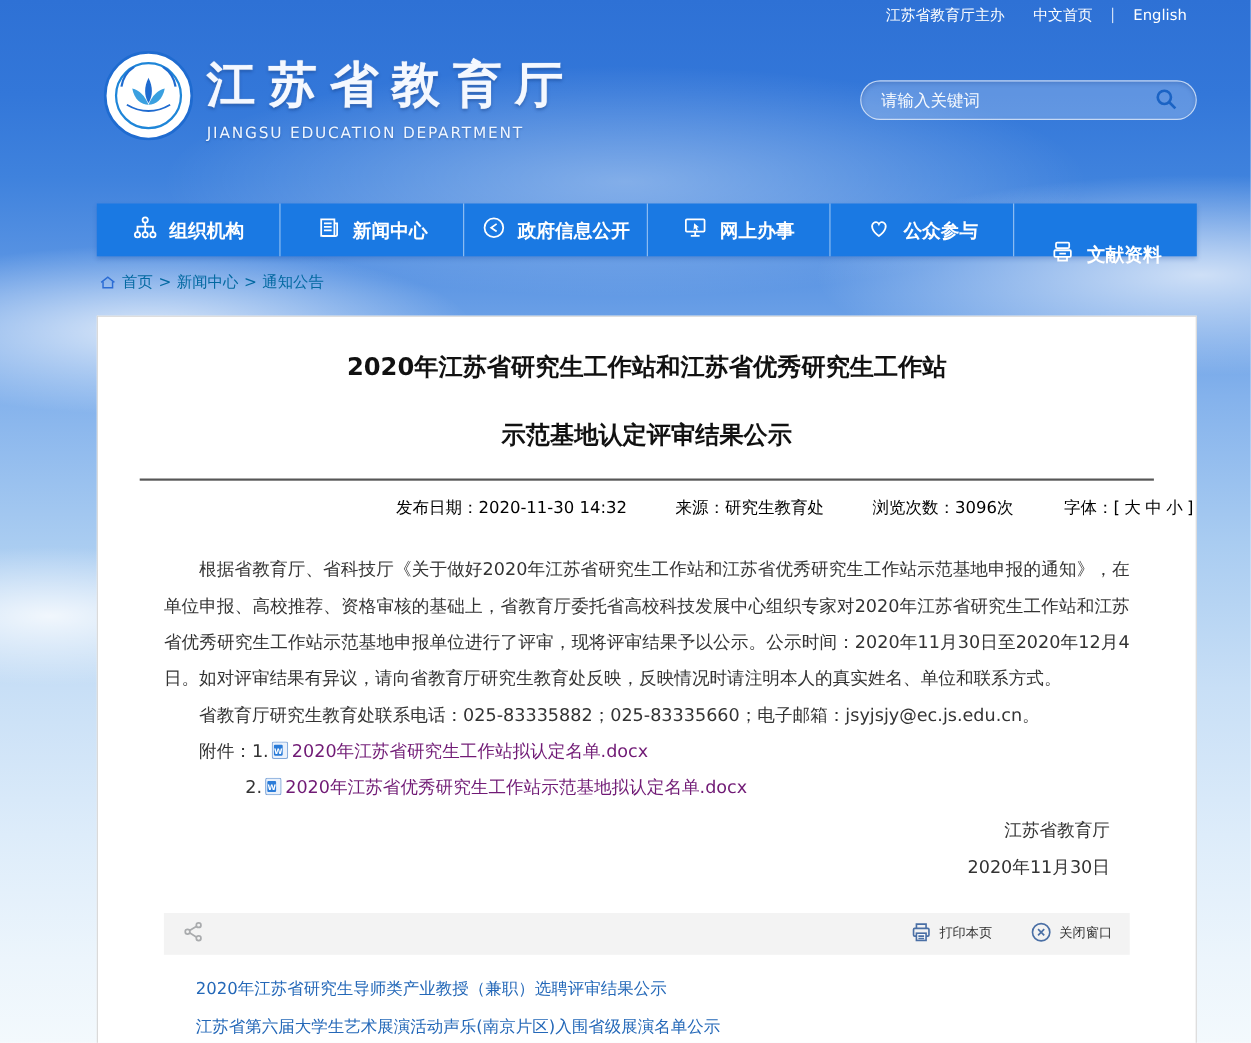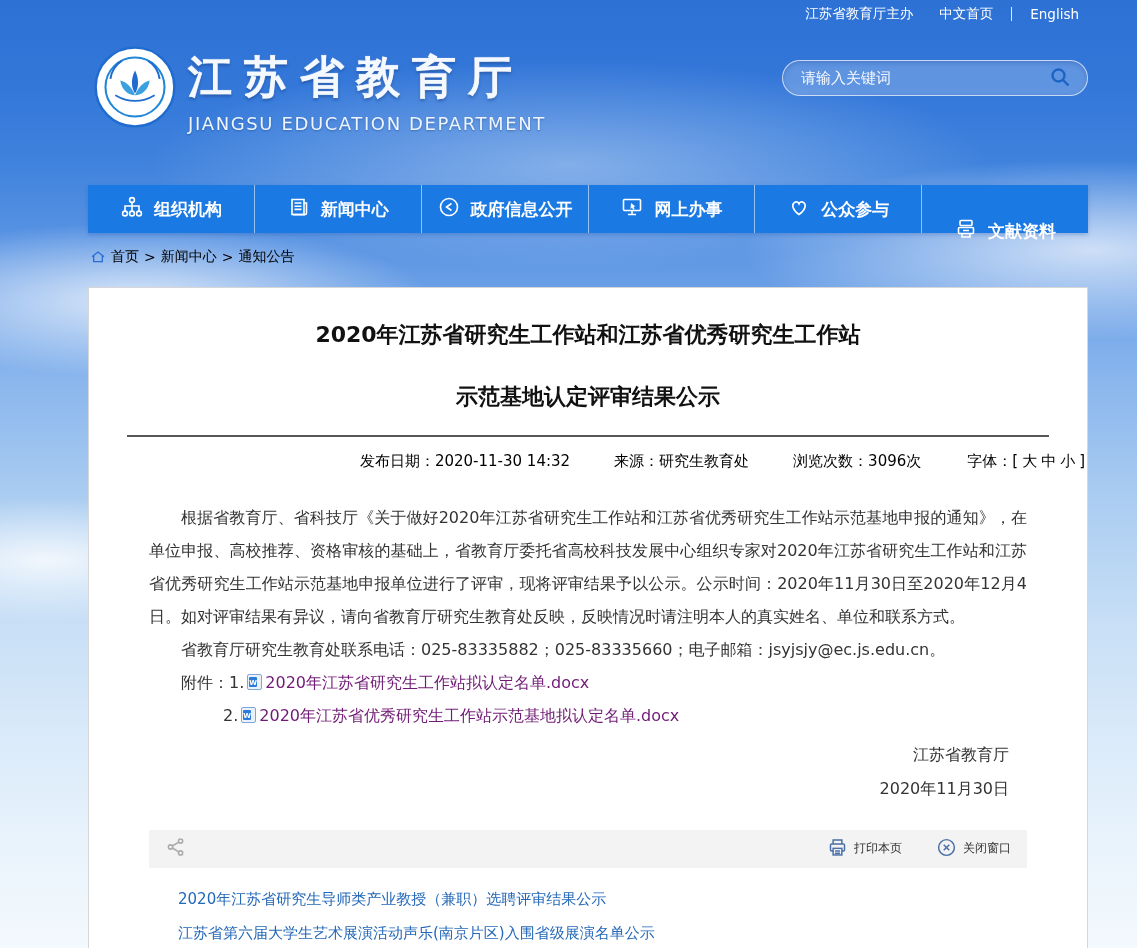--- a/index.html
+++ b/index.html
@@ -21,23 +21,23 @@
             padding-right:58px; gap:26px; color:#fff; font-size:13.5px; }
   .topbar a { color:#fff; text-decoration:none; cursor:pointer; }
   .topbar .vline { width:1px; height:14px; background:rgba(255,255,255,.85); margin:0 -8px; }
 
   
   .banner { position:absolute; top:40px; left:88px; width:1000px; height:110px; }
   .logo { position:absolute; left:6px; top:6px; width:82px; height:82px; }
   .brand { position:absolute; left:100px; top:8px; }
   .brand-cn { font-size:44px; font-weight:bold; letter-spacing:12px; color:#f4f8ff;
               text-shadow:0 2px 3px rgba(10,50,120,.45), 0 0 1px #fff; white-space:nowrap; }
-  .brand-en { margin-top:6px; font-size:18px; letter-spacing:1.6px; color:#eef5ff;
+  .brand-en { margin-top:6px; font-size:14px; letter-spacing:1.6px; color:#eef5ff;
               text-shadow:0 1px 2px rgba(10,50,120,.4); }
-  .search { position:absolute; right:0; top:20px; width:306px; height:36px;
+  .search { position:absolute; right:0; top:33px; width:306px; height:36px;
             border-radius:18px; background:rgba(255,255,255,.22);
             border:1px solid rgba(255,255,255,.65);
             box-shadow:inset 0 2px 4px rgba(20,60,140,.25);
             display:flex; align-items:center; padding:0 12px 0 18px; }
   .search input { flex:1; background:transparent; border:none; outline:none;
                   color:#fff; font-size:15px; font-family:inherit; }
   .search input::placeholder { color:rgba(255,255,255,.95); }
   .search-btn { width:30px; height:30px; border:none; background:transparent; cursor:pointer;
                 display:flex; align-items:center; justify-content:center; }
 
@@ -45,21 +45,21 @@
   .nav { position:absolute; top:185px; left:88px; width:1000px; height:48px;
          background:#1a79e3; display:flex; box-shadow:0 2px 4px rgba(20,70,160,.25);justify-content:flex-end; }
   .nav-item { flex:1; display:flex; align-items:center; justify-content:center; gap:10px;
               color:#fff; font-size:17px; font-weight:bold; cursor:pointer;
               border-right:1px solid rgba(255,255,255,.55); }
   .nav-item:last-child { border-right:none;margin-top:44px; }
   .nav-item svg { flex:none; }
 
   
   .breadcrumb { position:absolute; top:248px; left:90px; display:flex; align-items:center;
-                gap:5px; font-size:14px; color:#000000; }
+                gap:5px; font-size:14px; color:#0369a1; }
   .breadcrumb span { cursor:pointer; }
   .crumb-sep { cursor:default; }
 
   
   .card { position:absolute; top:287px; left:88px; width:1000px; height:680px;
           background:#fff; border:1px solid #d6d6d6; padding:34px 0 0 0; }
   .art-title { text-align:center; font-size:22px; font-weight:bold; color:#111; line-height:1.2; }
   .art-title + .art-title { margin-top:36px; }
   .title-rule { height:2px; background:#575757; margin:24px 38px 0 38px; border:none; }
   .meta { margin-top:15px; display:flex; justify-content:flex-end; gap:44px;

